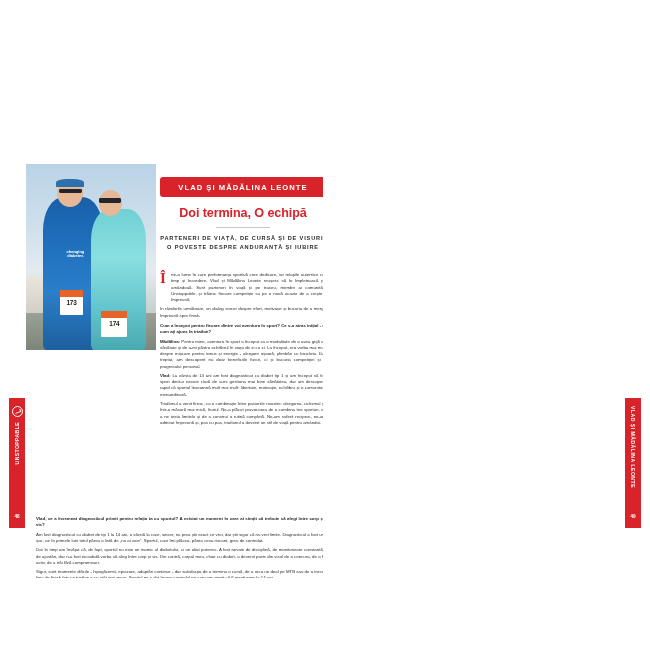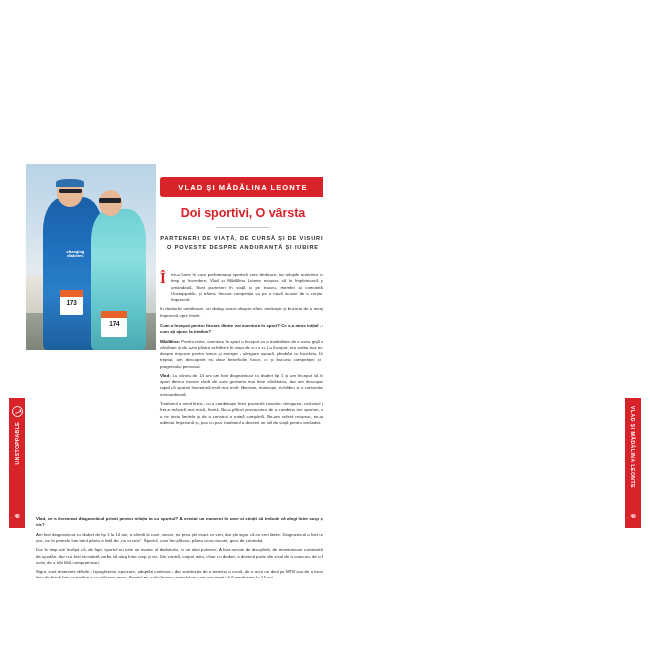--- a/index.html
+++ b/index.html
@@ -111,21 +111,21 @@
         <span>173</span>
       </div>
       <div class="bib bib-f">
         <div class="bib-top"></div>
         <span>174</span>
       </div>
     </div>
 
     <div class="title-wrap">
       <span class="kicker">VLAD ȘI MĂDĂLINA LEONTE</span>
-      <div class="headline">Doi sportivi, O vârsta</div>
+      <div class="headline">Doi termina, O echipă</div>
       <div class="rule"></div>
       <div class="deck">PARTENERI DE VIAȚĂ, DE CURSĂ ȘI DE VISURI. O POVESTE DESPRE ANDURANȚĂ ȘI IUBIRE</div>
     </div>
 
     <div class="col col-a">
       <div class="lede">
         <span class="dropcap">Î</span>
         <p>ntr-o lume în care performanța sportivă cere dedicare, iar relațiile autentice cer timp și încredere, Vlad și Mădălina Leonte reușesc să le împletească pe amândouă. Sunt parteneri în viață și pe traseu, membri ai comunității Unstoppable, și trăiesc fiecare competiție ca pe o nouă ocazie de a crește - împreună.</p>
       </div>
       <p>În rândurile următoare, un dialog sincer despre efort, motivație și bucuria de a merge împreună spre finish.</p>

